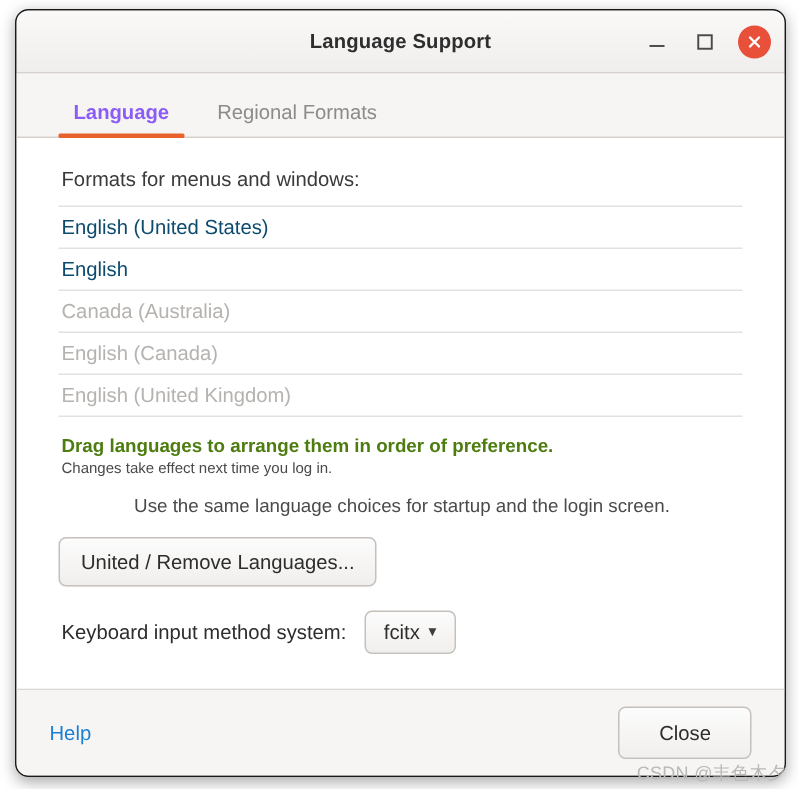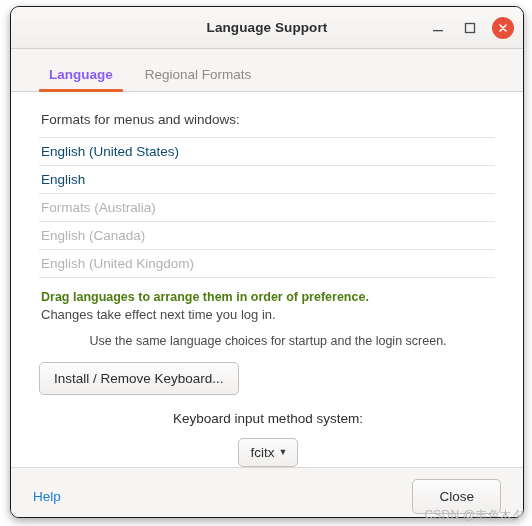--- a/index.html
+++ b/index.html
@@ -138,21 +138,21 @@
   .lang-row.dim {
     color: #b5b2af;
   }
   .hint-bold {
     font-size: 12.5px;
     font-weight: bold;
     color: #4d7c0f;
     margin: 2px 0 3px 2px;
   }
   .hint {
-    font-size: 13px;
+    font-size: 10px;
     color: #4a4a4a;
     margin: 0 0 12px 2px;
   }
   .btn {
     display: inline-block;
     background: linear-gradient(to bottom, #fcfcfc, #f1efed);
     border: 1px solid #c5c0bc;
     border-radius: 5px;
     padding: 8px 14px;
     font-size: 13.5px;
@@ -165,21 +165,20 @@
     color: #4a4a4a;
     margin: 10px 0 14px 2px;
     text-align: center;
   }
   #ime-row {
     display: flex;
     align-items: center;
     gap: 12px;
     margin-top: 16px;
     margin-left: 2px;
-    flex-direction: column;
   }
   #ime-label {
     font-size: 13.5px;
     color: #2d2d2d;
   }
   .combo {
     display: flex;
     align-items: center;
     gap: 4px;
     background: linear-gradient(to bottom, #fcfcfc, #f1efed);
@@ -261,32 +260,32 @@
     <div class="tab active">Language</div>
     <div class="tab">Regional Formats</div>
   </div>
 
   <div id="content">
     <div class="section-label">Formats for menus and windows:</div>
 
     <div id="lang-list">
       <div class="lang-row">English (United States)</div>
       <div class="lang-row">English</div>
-      <div class="lang-row dim">Formats (Australia)</div>
+      <div class="lang-row dim">Canada (Australia)</div>
       <div class="lang-row dim">English (Canada)</div>
       <div class="lang-row dim">English (United Kingdom)</div>
     </div>
 
     <div class="hint-bold">Drag languages to arrange them in order of preference.</div>
     <div class="hint">Changes take effect next time you log in.</div>
 
 
     <div class="note">Use the same language choices for startup and the login screen.</div>
 
-    <div class="btn">Install / Remove Keyboard...</div>
+    <div class="btn">United / Remove Languages...</div>
 
     <div id="ime-row">
       <div id="ime-label">Keyboard input method system:</div>
       <div class="combo">
         <span>fcitx</span>
         <span class="arrow">▼</span>
       </div>
     </div>
   </div>
 

